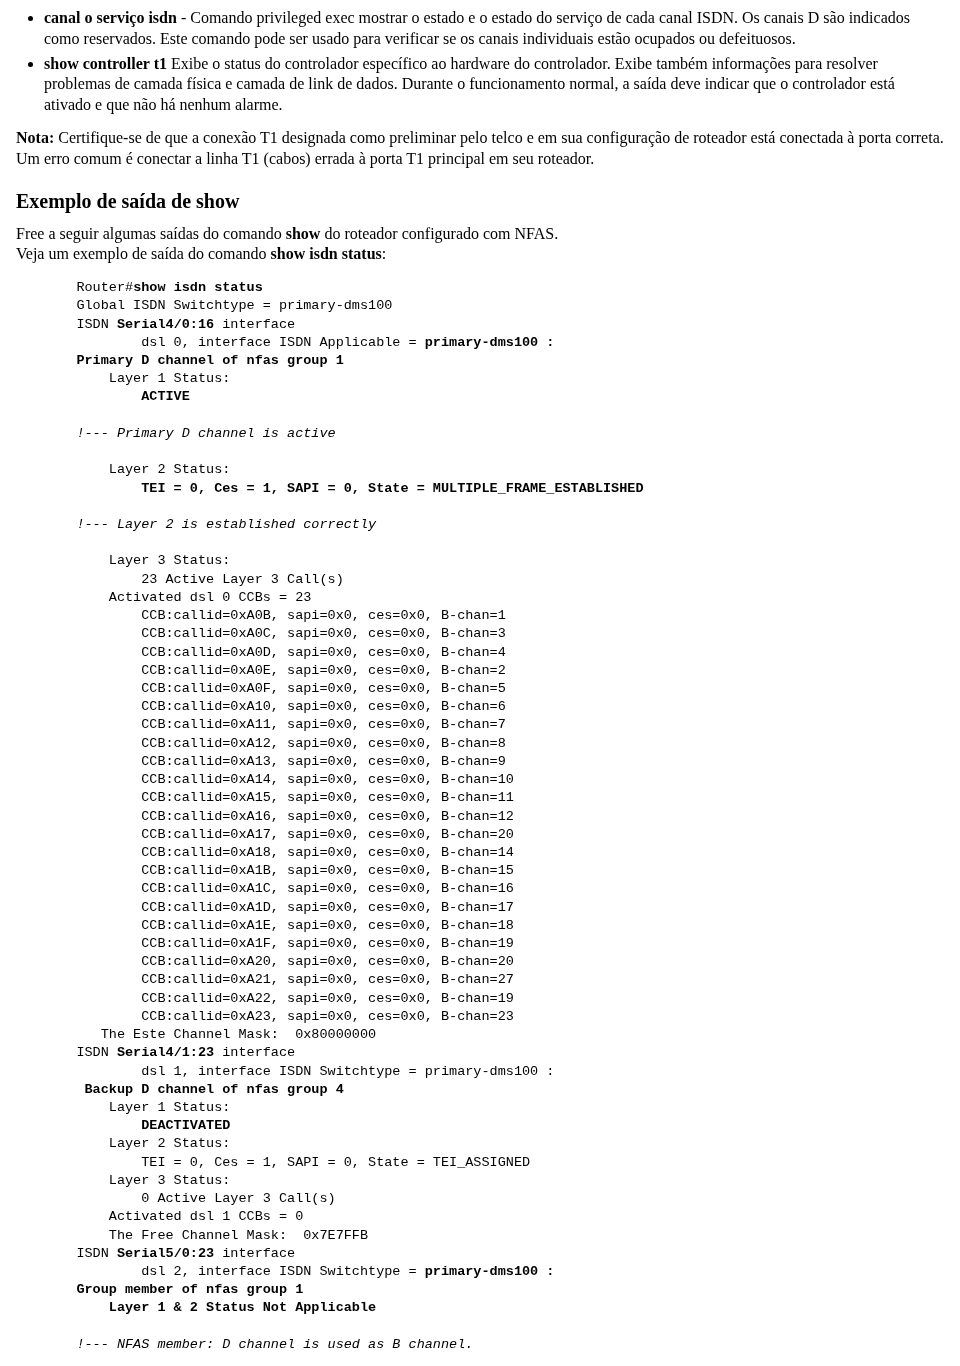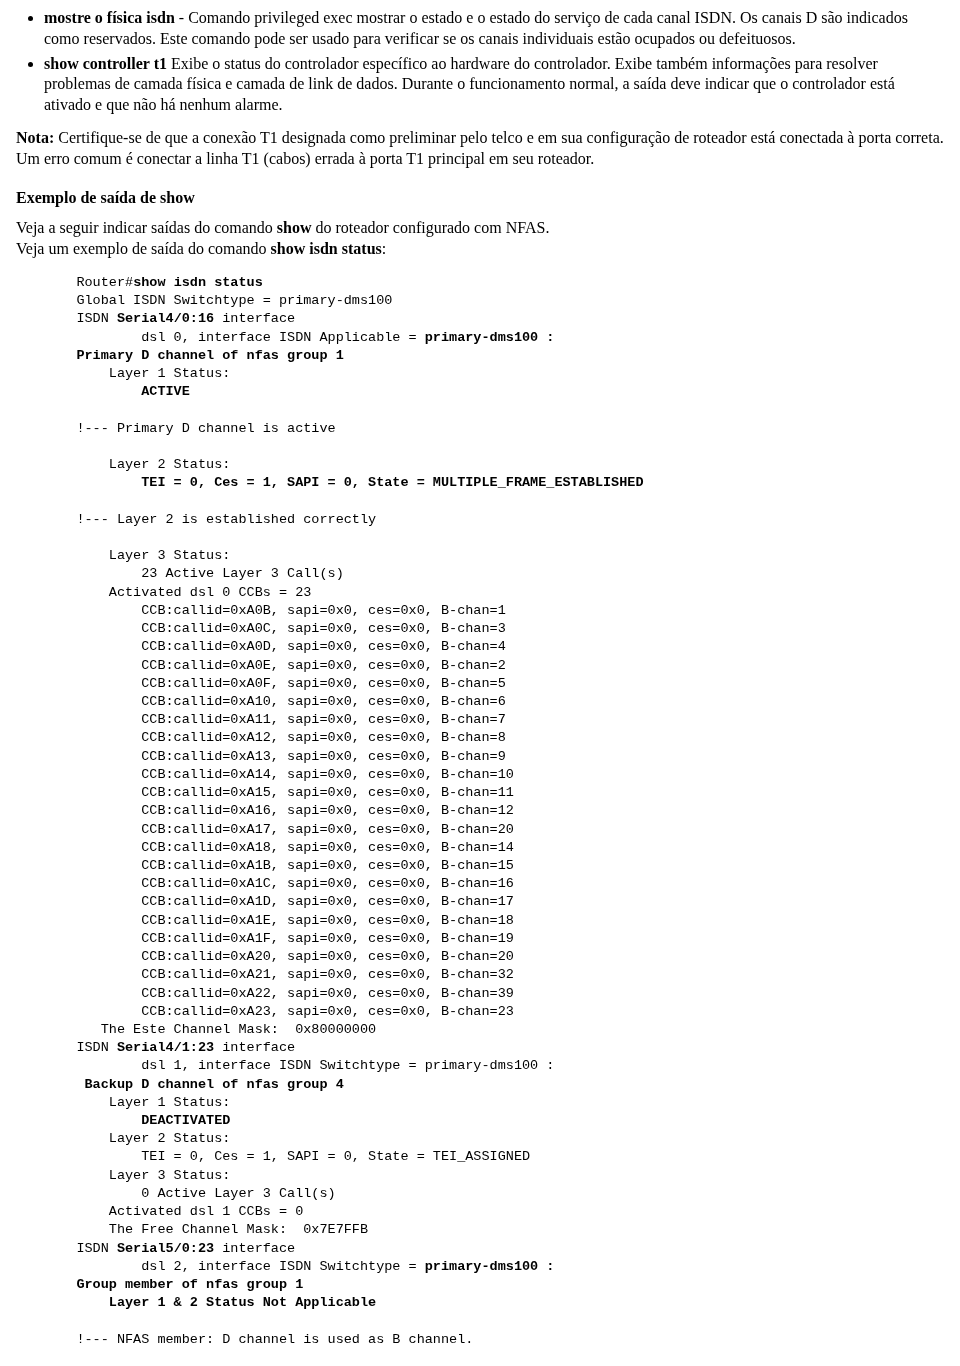--- a/index.html
+++ b/index.html
@@ -14,54 +14,54 @@
       padding-left: 28px;
     }
     li {
       list-style-type: disc;
       margin-bottom: 4px;
     }
     p {
       margin: 0 0;
     }
     h2 {
-      font-size: 16px;
+      font-size: 20px;
       font-weight: bold;
       margin: 18px 0 10px 0;
     }
     pre {
       font-family: "Courier New", Courier, monospace;
       font-size: 13.5px;
       white-space: pre;
       margin: 14px 0 0 28px;
       line-height: 1.35;
     }
     .bold { font-weight: bold; }
-    .italic { }
+    .italic { font-style: italic; }
   </style>
 </head>
 <body>
 
 <ul>
   <li>
-    <span class="bold">mostre o física isdn</span><span> - Comando privileged exec mostrar o estado e o estado do serviço de cada canal ISDN. Os canais D são indicados como reservados. Este comando pode ser usado para verificar se os canais individuais estão ocupados ou defeituosos.</span>
+    <span class="bold">canal o serviço isdn</span><span> - Comando privileged exec mostrar o estado e o estado do serviço de cada canal ISDN. Os canais D são indicados como reservados. Este comando pode ser usado para verificar se os canais individuais estão ocupados ou defeituosos.</span>
   </li>
   <li>
     <span class="bold">show controller t1</span><span> Exibe o status do controlador específico ao hardware do controlador. Exibe também informações para resolver problemas de camada física e camada de link de dados. Durante o funcionamento normal, a saída deve indicar que o controlador está ativado e que não há nenhum alarme.</span>
   </li>
 </ul>
 
 <p>
   <span class="bold">Nota:</span><span> Certifique-se de que a conexão T1 designada como preliminar pelo telco e em sua configuração de roteador está conectada à porta correta. Um erro comum é conectar a linha T1 (cabos) errada à porta T1 principal em seu roteador.</span>
 </p>
 
 <h2>Exemplo de saída de show</h2>
 
 <p>
-  <span>Veja a seguir indicar saídas do comando </span><span class="bold">show</span><span> do roteador configurado com NFAS.</span>
+  <span>Free a seguir algumas saídas do comando </span><span class="bold">show</span><span> do roteador configurado com NFAS.</span>
 </p>
 
 <p>
   <span>Veja um exemplo de saída do comando </span><span class="bold">show isdn status</span><span>:</span>
 </p>
 
 <pre><span>    Router#</span><span class="bold">show isdn status</span>
 <span>    Global ISDN Switchtype = primary-dms100</span>
 <span>    ISDN </span><span class="bold">Serial4/0:16</span><span> interface</span>
 <span>            dsl 0, interface ISDN Applicable = </span><span class="bold">primary-dms100 :</span>
@@ -92,22 +92,22 @@
 <span>            CCB:callid=0xA15, sapi=0x0, ces=0x0, B-chan=11</span>
 <span>            CCB:callid=0xA16, sapi=0x0, ces=0x0, B-chan=12</span>
 <span>            CCB:callid=0xA17, sapi=0x0, ces=0x0, B-chan=20</span>
 <span>            CCB:callid=0xA18, sapi=0x0, ces=0x0, B-chan=14</span>
 <span>            CCB:callid=0xA1B, sapi=0x0, ces=0x0, B-chan=15</span>
 <span>            CCB:callid=0xA1C, sapi=0x0, ces=0x0, B-chan=16</span>
 <span>            CCB:callid=0xA1D, sapi=0x0, ces=0x0, B-chan=17</span>
 <span>            CCB:callid=0xA1E, sapi=0x0, ces=0x0, B-chan=18</span>
 <span>            CCB:callid=0xA1F, sapi=0x0, ces=0x0, B-chan=19</span>
 <span>            CCB:callid=0xA20, sapi=0x0, ces=0x0, B-chan=20</span>
-<span>            CCB:callid=0xA21, sapi=0x0, ces=0x0, B-chan=32</span>
-<span>            CCB:callid=0xA22, sapi=0x0, ces=0x0, B-chan=39</span>
+<span>            CCB:callid=0xA21, sapi=0x0, ces=0x0, B-chan=27</span>
+<span>            CCB:callid=0xA22, sapi=0x0, ces=0x0, B-chan=19</span>
 <span>            CCB:callid=0xA23, sapi=0x0, ces=0x0, B-chan=23</span>
 <span>       The Este Channel Mask:  0x80000000</span>
 <span>    ISDN </span><span class="bold">Serial4/1:23</span><span> interface</span>
 <span>            dsl 1, interface ISDN Switchtype = primary-dms100 :</span>
 <span class="bold">     Backup D channel of nfas group 4</span>
 <span>        Layer 1 Status:</span>
 <span class="bold">            DEACTIVATED</span>
 <span>        Layer 2 Status:</span>
 <span>            TEI = 0, Ces = 1, SAPI = 0, State = TEI_ASSIGNED</span>
 <span>        Layer 3 Status:</span>

